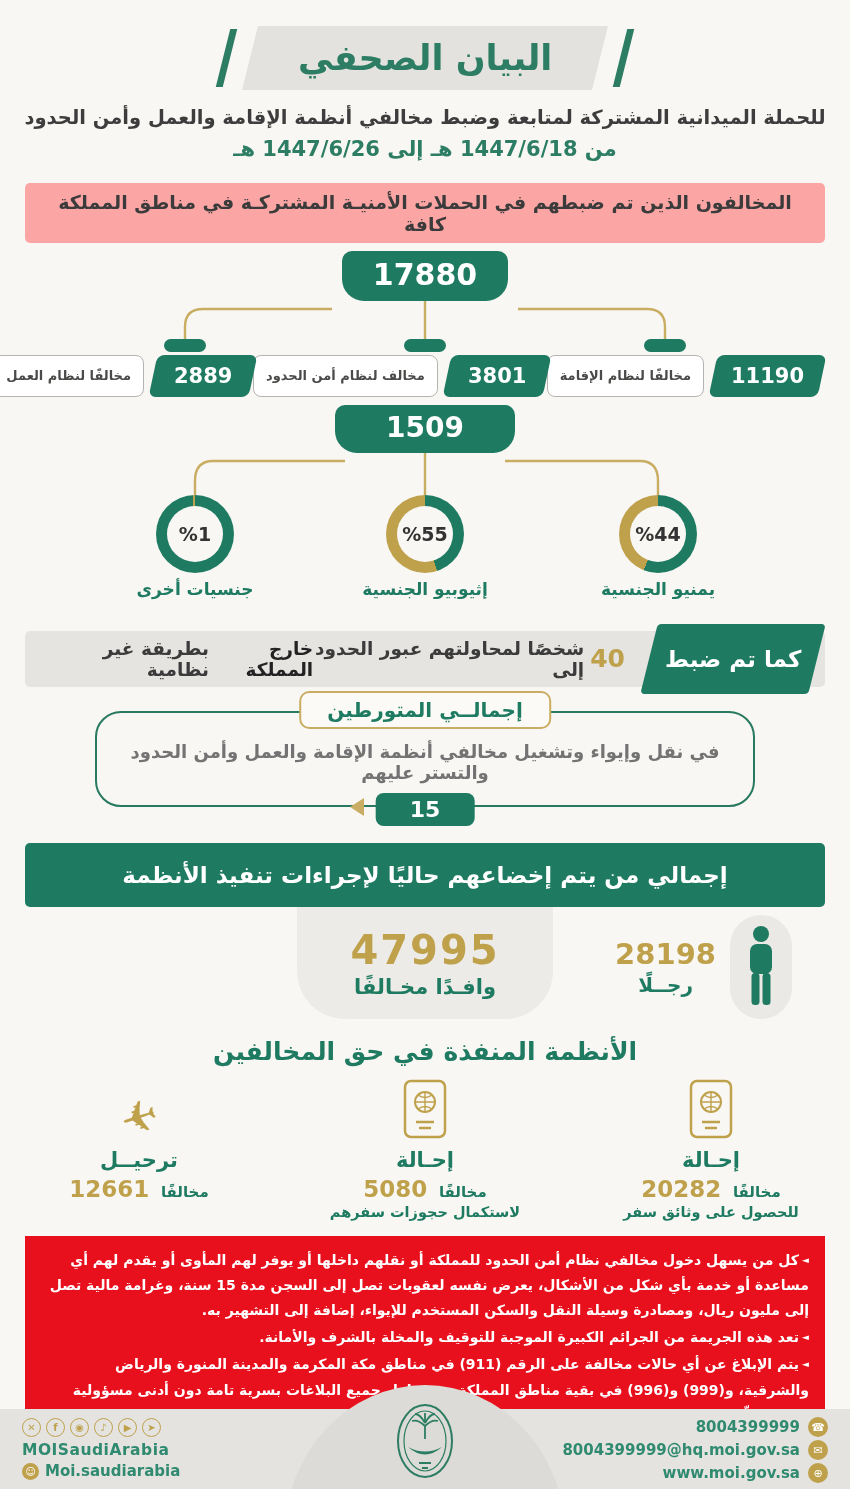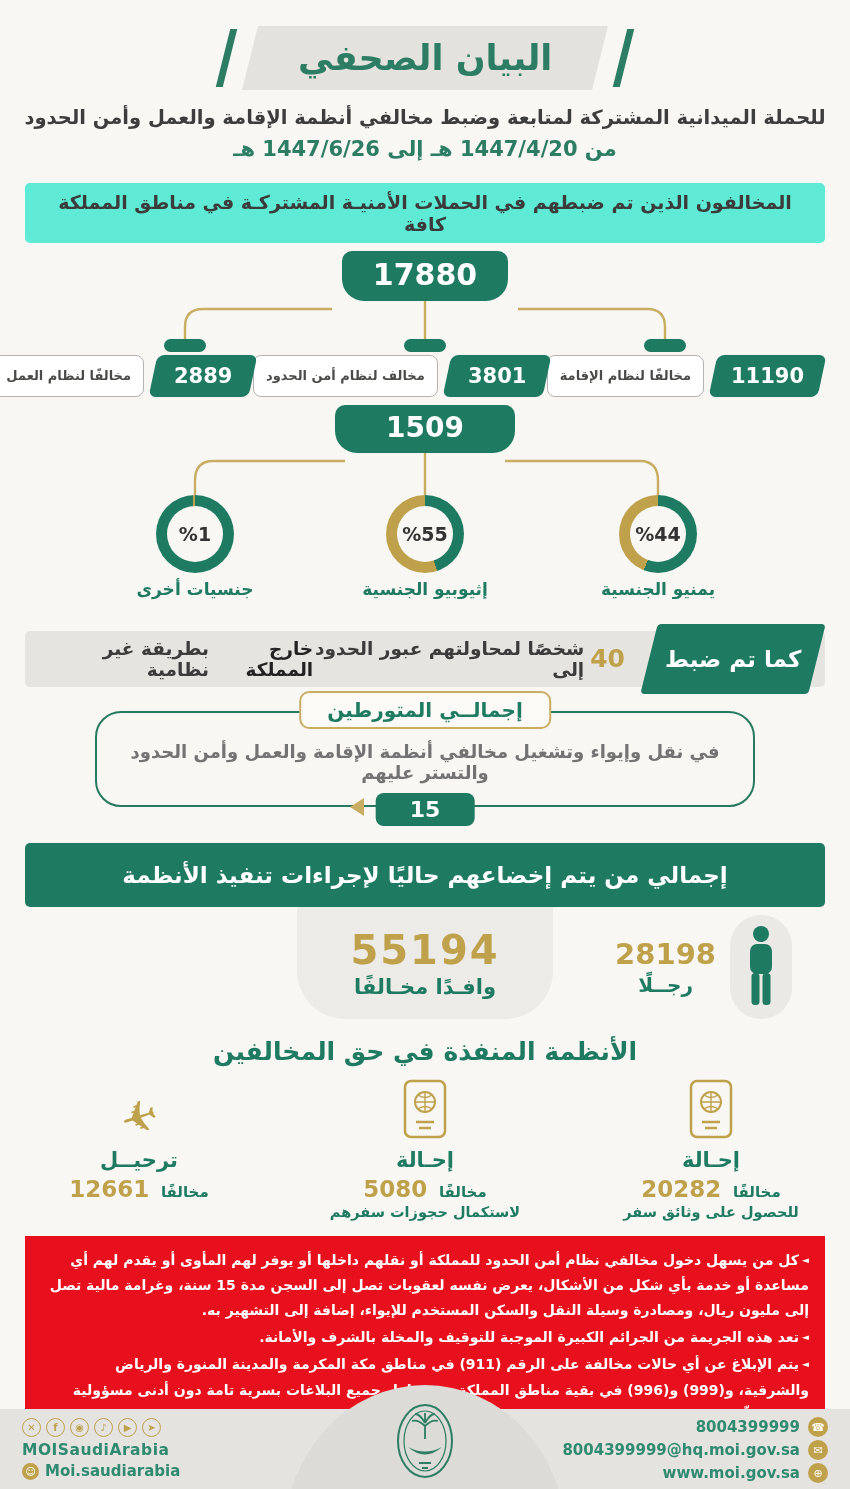--- a/index.html
+++ b/index.html
@@ -10,21 +10,21 @@
     font-family:"DejaVu Sans",sans-serif;color:#3d3d3d;
   }
   
   .hdr{display:flex;justify-content:center;align-items:center;gap:20px;padding-top:26px}
   .hdr-slash{width:7px;height:58px;background:#2c7d63;transform:skewX(-14deg)}
   .hdr-box{background:#e3e2de;transform:skewX(-14deg);padding:12px 48px}
   .hdr-title{display:inline-block;transform:skewX(14deg);color:#2c7d63;font-size:35px;font-weight:bold}
   .sub{text-align:center;margin-top:14px;font-weight:bold;font-size:19.5px;color:#3d3d3d;line-height:1.45}
   .sub-date{color:#2c7d63;font-size:21px;font-weight:bold;margin-top:2px}
   
-  .graybar{margin:18px 25px 0;background:#5eead4;border-radius:5px;padding:8px 14px;
+  .graybar{margin:18px 25px 0;background:#fca5a5;border-radius:5px;padding:8px 14px;
     text-align:center;font-weight:bold;font-size:19px;color:#3b3b3b}
   .graybar b{color:#222}
   
   .totalbox{margin:8px auto 0;background:#1e7b61;color:#fff;text-align:center;
     font-weight:bold;border-radius:10px 10px 22px 22px}
   .totalbox.big{width:166px;font-size:30px;padding:6px 0 9px}
   .totalbox.mid{width:180px;font-size:28px;padding:6px 0 9px}
   .connector{display:block;margin:0 auto}
   
   .statrow{display:flex;justify-content:space-between;padding:0 28px;height:42px}
@@ -121,21 +121,21 @@
 
   <div class="hdr">
     <div class="hdr-slash"></div>
     <div class="hdr-box">
       <span class="hdr-title">البيان الصحفي</span>
     </div>
     <div class="hdr-slash"></div>
   </div>
   <div class="sub">
     <div>للحملة الميدانية المشتركة لمتابعة وضبط مخالفي أنظمة الإقامة والعمل وأمن الحدود</div>
-    <div class="sub-date">من 1447/4/20 هـ إلى 1447/6/26 هـ</div>
+    <div class="sub-date">من 1447/6/18 هـ إلى 1447/6/26 هـ</div>
   </div>
 
   <div class="graybar">المخالفون الذين تم ضبطهم في الحملات الأمنيـة المشتركـة في مناطق المملكة كافة</div>
   <div class="totalbox big">17880</div>
   <svg class="connector" width="850" height="54" viewBox="0 0 850 54">
     <g fill="none" stroke="#c9ad62" stroke-width="2.4">
       <path d="M425 0 V38"></path>
       <path d="M518 8 H647 Q665 8 665 26 V38"></path>
       <path d="M332 8 H203 Q185 8 185 26 V38"></path>
     </g>
@@ -208,21 +208,21 @@
   <div class="invwrap">
     <div class="invbox">في نقل وإيواء وتشغيل مخالفي أنظمة الإقامة والعمل وأمن الحدود والتستر عليهم</div>
     <div class="invbadge">إجمالــي المتورطين</div>
     <div class="invnum">15</div>
     <div class="invnum-arrow"></div>
   </div>
 
   <div class="enfbanner">إجمالي من يتم إخضاعهم حاليًا لإجراءات تنفيذ الأنظمة</div>
   <div class="enfrow">
     <div class="enfbubble">
-      <div class="enf-bignum">55194</div>
+      <div class="enf-bignum">47995</div>
       <div class="enf-biglab">وافـدًا مخـالفًا</div>
     </div>
     <div class="enfgroup men">
       <div class="enf-pill">
         <svg width="34" height="84" viewBox="0 0 34 84">
             <g fill="#1e7b61">
               <circle cx="17" cy="9" r="8"></circle>
               <rect x="6" y="19" width="22" height="30" rx="7"></rect>
               <rect x="7.5" y="48" width="8" height="32" rx="3.5"></rect>
               <rect x="18.5" y="48" width="8" height="32" rx="3.5"></rect>

